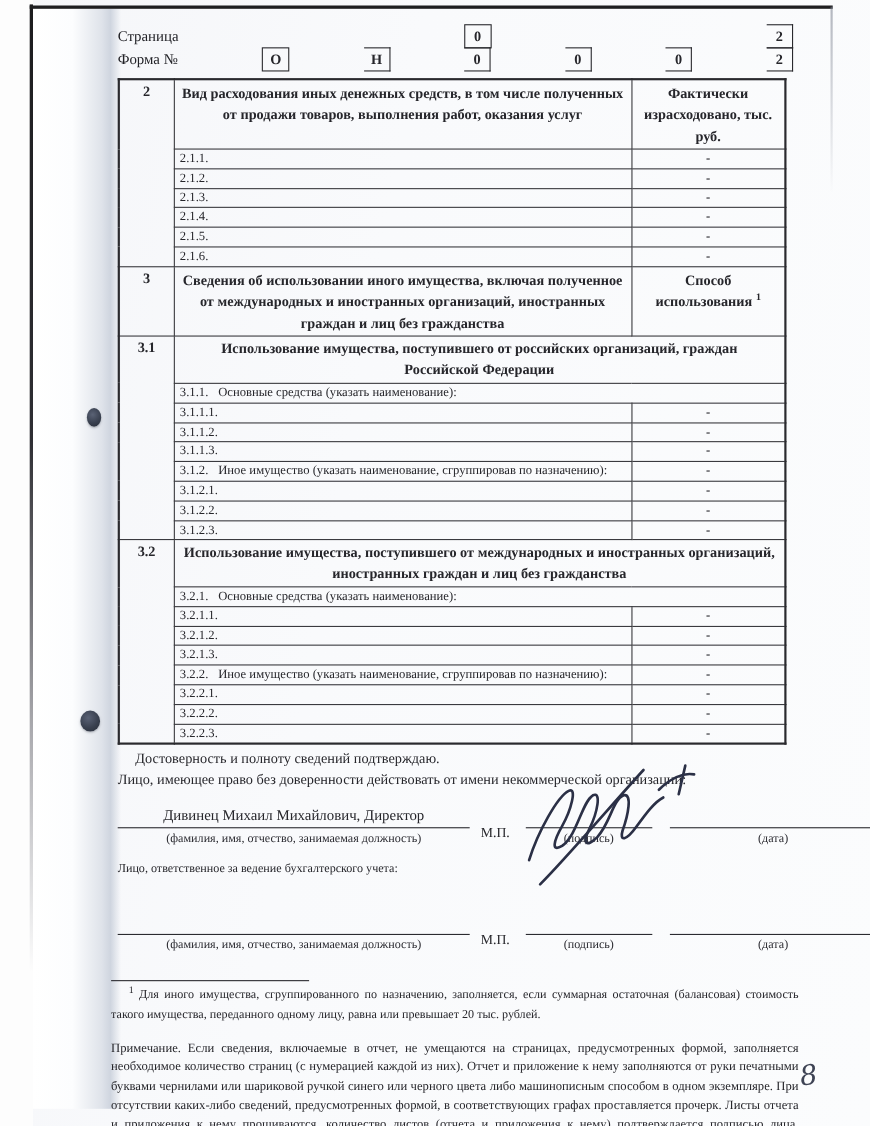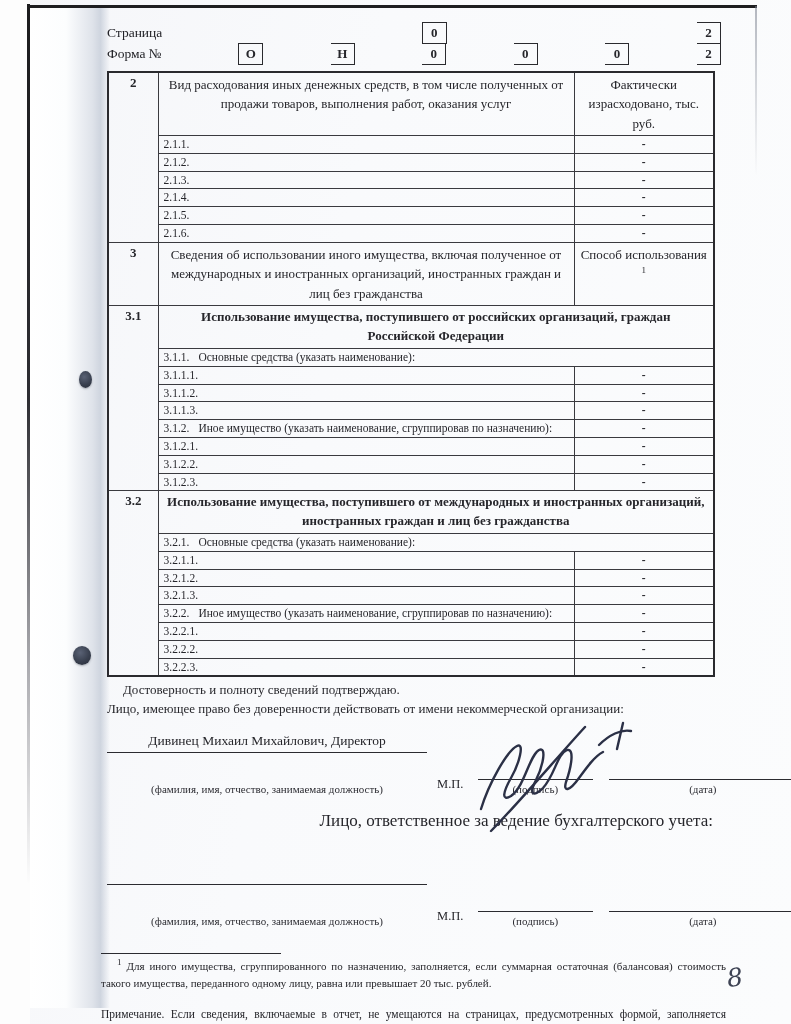--- a/index.html
+++ b/index.html
@@ -29,40 +29,40 @@
   .boxrow + .boxrow{margin-top:-1.5px;}
   .boxlabel{font-size:13.5px;margin-right:9px;color:#222227;}
   .box{width:23px;height:20px;border:1.5px solid #2a2a2e;display:flex;align-items:center;
        justify-content:center;font-weight:bold;font-size:13px;box-sizing:content-box;}
   .box + .box{border-left:none;}
   
   table.report{border-collapse:collapse;width:606px;table-layout:fixed;margin-top:6px;}
   table.report{border:2px solid #2a2a2e;}
   table.report td{border:1px solid #3a3a3f;vertical-align:top;overflow:hidden;}
   td.num{width:50px;text-align:center;font-weight:bold;font-size:13px;padding-top:2px;}
-  td.hdr{font-weight:normal;text-align:center;font-size:13px;line-height:1.5;padding:2px 6px;}
+  td.hdr{font-weight:bold;text-align:center;font-size:13px;line-height:1.5;padding:2px 6px;}
   td.valw{width:140px;}
   td.sechdr{font-weight:bold;text-align:center;font-size:13px;line-height:1.45;padding:2px 8px;}
   td.code,td.grp{font-size:11.5px;line-height:1.2;padding:2px 5px 1px 5px;height:13px;white-space:nowrap;}
   td.grp .gcode{margin-right:9px;}
   td.val{text-align:center;font-weight:bold;font-size:11.5px;line-height:1.2;padding:2px 4px 1px 4px;}
   sup{font-size:9px;}
   
   .confirm{margin:5px 0 0 16px;font-size:13px;}
   .plabel{margin:3px 0 0 0;font-size:13px;}
   .sig-row{position:relative;display:flex;align-items:flex-end;width:690px;margin-top:16px;}
   .sig-col{display:flex;flex-direction:column;}
   .sig-line{border-bottom:1.6px solid #2b2b30;text-align:center;font-size:13.5px;
             min-height:18px;padding:0 4px 1px 4px;}
   .sig-cap{text-align:center;font-size:11px;padding-top:3px;color:#2c2c32;}
-  .w-name{width:323px;gap:27px;}
+  .w-name{width:323px;}
   .w-sign{width:116px;margin-left:9px;}
   .w-date{width:190px;margin-left:16px;}
   .mp{margin-left:10px;width:32px;font-size:12.5px;padding-bottom:3px;}
-  .acct{margin:16px 0 0 0;font-size:17px;text-align:right;}
+  .acct{margin:16px 0 0 0;font-size:11px;}
   .sig-row.second{margin-top:34px;}
   
   .sign-svg{position:absolute;left:358px;bottom:-44px;pointer-events:none;}
   
   .fn-rule{margin-top:26px;width:180px;border-top:1.5px solid #2b2b30;margin-left:-6px;}
   .footnote{margin:2px 0 0 -6px;width:625px;font-size:11px;line-height:1.55;text-align:justify;text-indent:16px;}
   .note{margin:14px 0 0 -6px;width:625px;font-size:11.5px;line-height:1.5;text-align:justify;}
   .pagenum{position:absolute;left:727px;top:963px;font-size:25px;font-style:italic;
            color:#3e4354;transform:rotate(-7deg);font-family:"DejaVu Serif",serif;}
 </style>

